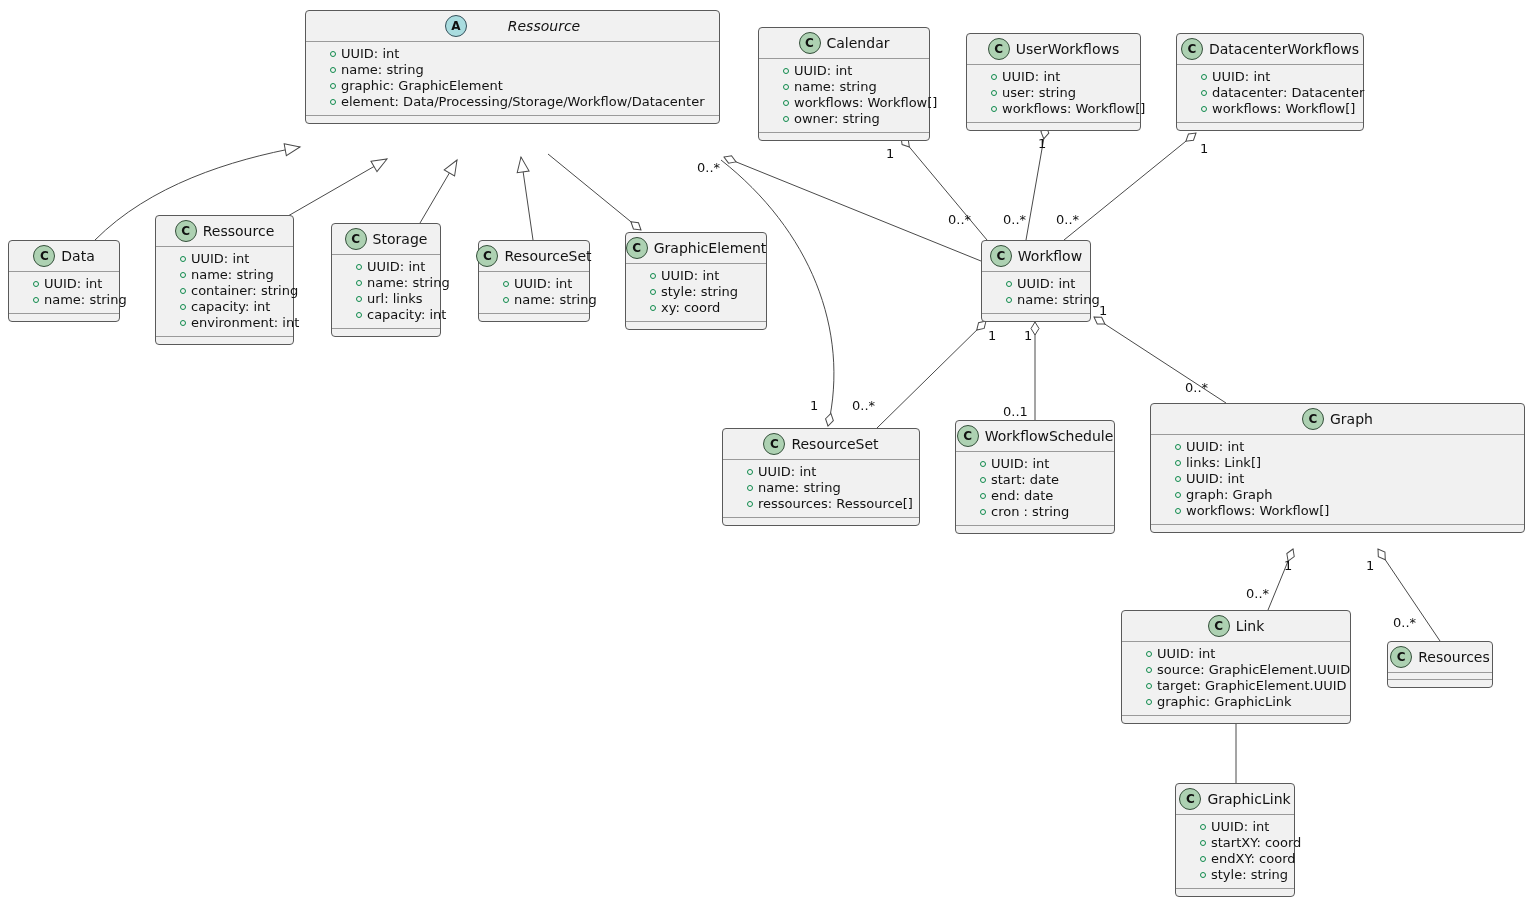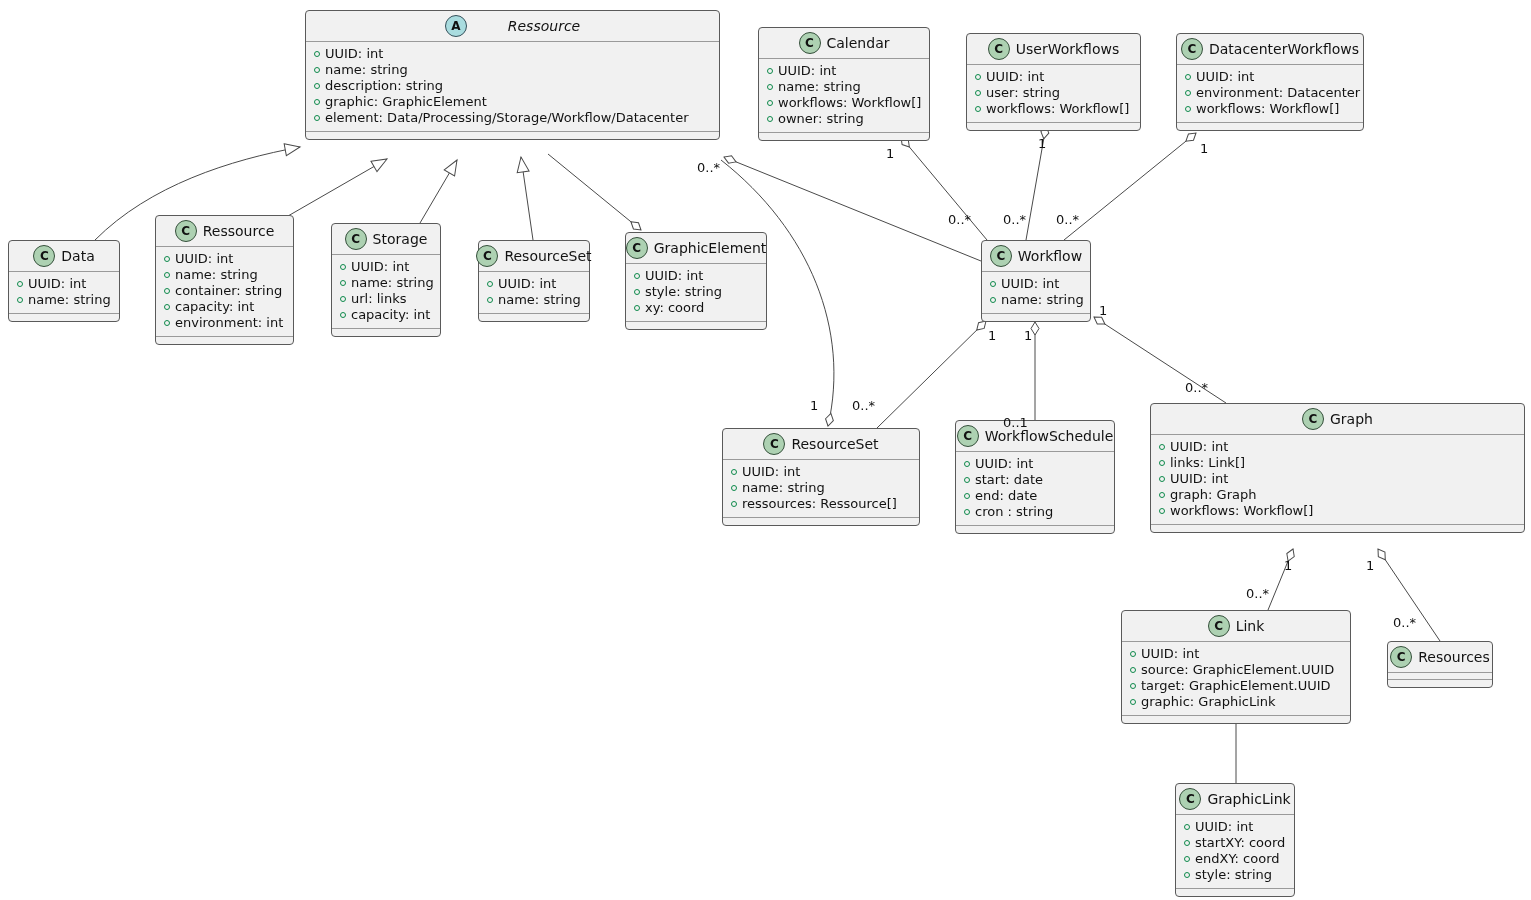--- a/index.html
+++ b/index.html
@@ -8,21 +8,21 @@
   #edges{position:absolute;left:0;top:0;width:1531px;height:900px;}
   .uml-class{position:absolute;background:#f1f1f1;border:1px solid #5a5a5a;border-radius:4px;
              box-sizing:border-box;}
   .cls-header{display:flex;align-items:center;justify-content:center;gap:6px;padding:3px 6px;height:24px;}
   .circ{display:inline-flex;align-items:center;justify-content:center;width:20px;height:20px;
         border-radius:50%;border:1px solid #35503b;background:#ADD1B2;
         font-size:12px;font-weight:bold;color:#111;flex-shrink:0;}
   .circ.abstract{background:#A9DCDF;border-color:#35505a;}
   .cls-name{font-size:14px;white-space:nowrap;}
   .cls-name.italic{font-style:italic;margin-left:35px;}
-  .cls-attrs{border-top:1px solid #9a9a9a;padding:4px 0 5px 0;}
+  .cls-attrs{border-top:1px solid #9a9a9a;padding:4px 0 5px 16px;}
   .cls-attrs:empty{padding:3px 0;}
   .attr-row{display:flex;align-items:center;gap:5px;padding:0 8px;height:16px;}
   .attr-dot{width:6px;height:6px;border:1.4px solid #0e8a4b;border-radius:50%;box-sizing:border-box;flex-shrink:0;}
   .attr-text{font-size:13px;white-space:nowrap;line-height:16px;}
   .cls-methods{border-top:1px solid #9a9a9a;height:7px;}
   .edge-label{position:absolute;font-size:13px;color:#111;white-space:nowrap;}
 </style>
 </head>
 <body>
 
@@ -66,24 +66,20 @@
         <div class="attr-row">
           <span class="attr-dot"></span>
           <span class="attr-text">UUID: int</span>
         </div>
         <div class="attr-row">
           <span class="attr-dot"></span>
           <span class="attr-text">name: string</span>
         </div>
         <div class="attr-row">
           <span class="attr-dot"></span>
-          <span class="attr-text">description: string</span>
-        </div>
-        <div class="attr-row">
-          <span class="attr-dot"></span>
           <span class="attr-text">graphic: GraphicElement</span>
         </div>
         <div class="attr-row">
           <span class="attr-dot"></span>
           <span class="attr-text">element: Data/Processing/Storage/Workflow/Datacenter</span>
         </div>
       </div>
     <div class="cls-methods"></div>
   </div>
 
@@ -140,21 +136,21 @@
       <span class="circ">C</span>
       <span class="cls-name">DatacenterWorkflows</span>
     </div>
     <div class="cls-attrs">
         <div class="attr-row">
           <span class="attr-dot"></span>
           <span class="attr-text">UUID: int</span>
         </div>
         <div class="attr-row">
           <span class="attr-dot"></span>
-          <span class="attr-text">environment: Datacenter</span>
+          <span class="attr-text">datacenter: Datacenter</span>
         </div>
         <div class="attr-row">
           <span class="attr-dot"></span>
           <span class="attr-text">workflows: Workflow[]</span>
         </div>
       </div>
     <div class="cls-methods"></div>
   </div>
 
   <div class="uml-class" style="left:8px;top:240px;width:112px">
@@ -433,20 +429,20 @@
   <span class="edge-label" style="left:1200px;top:141px">1</span>
   <span class="edge-label" style="left:948px;top:212px">0..*</span>
   <span class="edge-label" style="left:1003px;top:212px">0..*</span>
   <span class="edge-label" style="left:1056px;top:212px">0..*</span>
   <span class="edge-label" style="left:697px;top:160px">0..*</span>
   <span class="edge-label" style="left:810px;top:398px">1</span>
   <span class="edge-label" style="left:852px;top:398px">0..*</span>
   <span class="edge-label" style="left:988px;top:328px">1</span>
   <span class="edge-label" style="left:1024px;top:328px">1</span>
   <span class="edge-label" style="left:1099px;top:303px">1</span>
-  <span class="edge-label" style="left:1003px;top:415px">0..1</span>
+  <span class="edge-label" style="left:1003px;top:404px">0..1</span>
   <span class="edge-label" style="left:1185px;top:380px">0..*</span>
   <span class="edge-label" style="left:1284px;top:558px">1</span>
   <span class="edge-label" style="left:1246px;top:586px">0..*</span>
   <span class="edge-label" style="left:1366px;top:558px">1</span>
   <span class="edge-label" style="left:1393px;top:615px">0..*</span>
 
 </div>
 
 </body></html>

